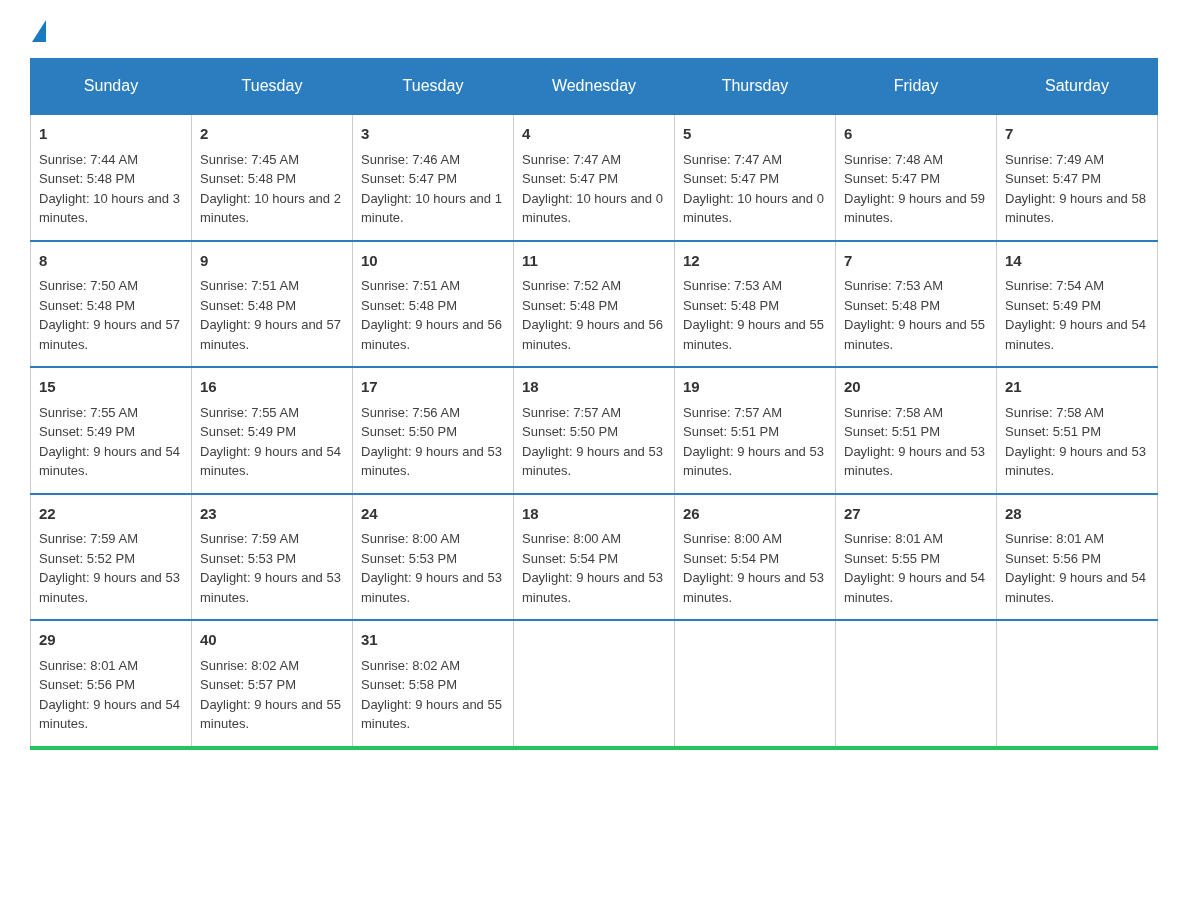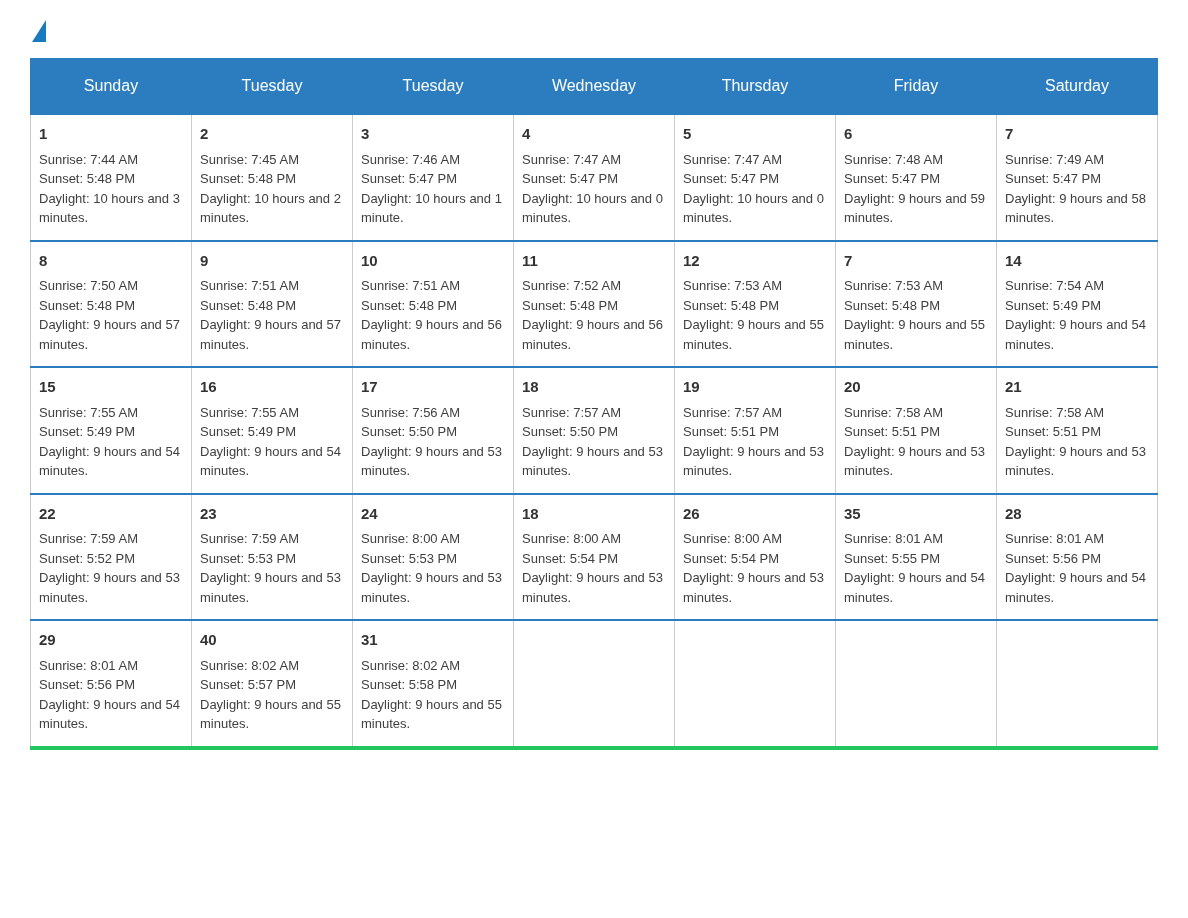--- a/index.html
+++ b/index.html
@@ -181,21 +181,21 @@
         <td><span class="day-num">22</span>
 <span class="day-info">Sunrise: 7:59 AM<br>Sunset: 5:52 PM<br>Daylight: 9 hours and 53 minutes.</span></td>
         <td><span class="day-num">23</span>
 <span class="day-info">Sunrise: 7:59 AM<br>Sunset: 5:53 PM<br>Daylight: 9 hours and 53 minutes.</span></td>
         <td><span class="day-num">24</span>
 <span class="day-info">Sunrise: 8:00 AM<br>Sunset: 5:53 PM<br>Daylight: 9 hours and 53 minutes.</span></td>
         <td><span class="day-num">18</span>
 <span class="day-info">Sunrise: 8:00 AM<br>Sunset: 5:54 PM<br>Daylight: 9 hours and 53 minutes.</span></td>
         <td><span class="day-num">26</span>
 <span class="day-info">Sunrise: 8:00 AM<br>Sunset: 5:54 PM<br>Daylight: 9 hours and 53 minutes.</span></td>
-        <td><span class="day-num">35</span>
+        <td><span class="day-num">27</span>
 <span class="day-info">Sunrise: 8:01 AM<br>Sunset: 5:55 PM<br>Daylight: 9 hours and 54 minutes.</span></td>
         <td><span class="day-num">28</span>
 <span class="day-info">Sunrise: 8:01 AM<br>Sunset: 5:56 PM<br>Daylight: 9 hours and 54 minutes.</span></td>
       </tr>
       <tr>
         <td><span class="day-num">29</span>
 <span class="day-info">Sunrise: 8:01 AM<br>Sunset: 5:56 PM<br>Daylight: 9 hours and 54 minutes.</span></td>
         <td><span class="day-num">40</span>
 <span class="day-info">Sunrise: 8:02 AM<br>Sunset: 5:57 PM<br>Daylight: 9 hours and 55 minutes.</span></td>
         <td><span class="day-num">31</span>

